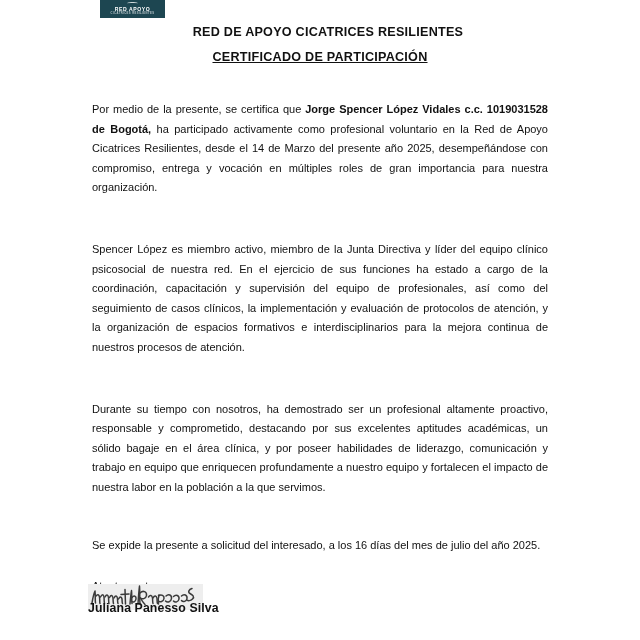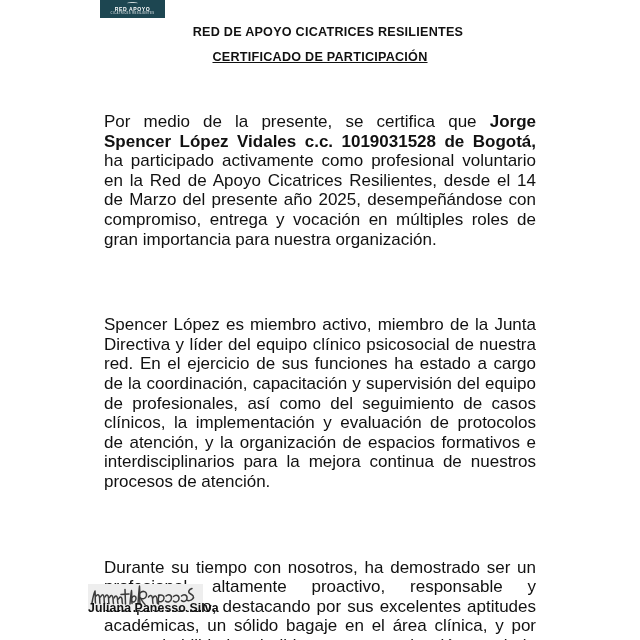--- a/index.html
+++ b/index.html
@@ -78,25 +78,25 @@
   }
 
   
   .body-area {
     position: absolute;
     left: 88px;
     top: 96px;
     width: 464px;
   }
   .para {
-    font-size: 17px;
+    font-size: 11px;
     line-height: 19.6px;
     text-align: justify;
     text-justify: inter-word;
-    margin: 16px;
+    margin: 4px;
   }
   .gap-lg { height: 34px; }
   .gap-md { height: 16px; }
   .gap-sm { height: 14px; }
   .para b { font-weight: bold; }
 
   
   .sign-wrap {
     position: absolute;
     left: 88px;
@@ -138,20 +138,21 @@
 
   <div class="gap-lg"></div>
 
   <p class="para">Durante su tiempo con nosotros, ha demostrado ser un profesional altamente proactivo, responsable y comprometido, destacando por sus excelentes aptitudes académicas, un sólido bagaje en el área clínica, y por poseer habilidades de liderazgo, comunicación y trabajo en equipo que enriquecen profundamente a nuestro equipo y fortalecen el impacto de nuestra labor en la población a la que servimos.</p>
 
   <div class="gap-md"></div>
 
 
   <div class="gap-sm"></div>
 
+  <p class="para">Se expide la presente a solicitud del interesado, a los 16 días del mes de julio del año 2025.</p>
 
   <div class="gap-sm"></div>
 
   <p class="para">Atentamente,</p>
 
 </div>
 
 <div class="sign-wrap">
   <svg width="115" height="26" viewBox="0 0 115 26" xmlns="http://www.w3.org/2000/svg">
     <g fill="none" stroke="#3a3a3a" stroke-width="1.5" stroke-linecap="round" stroke-linejoin="round">

